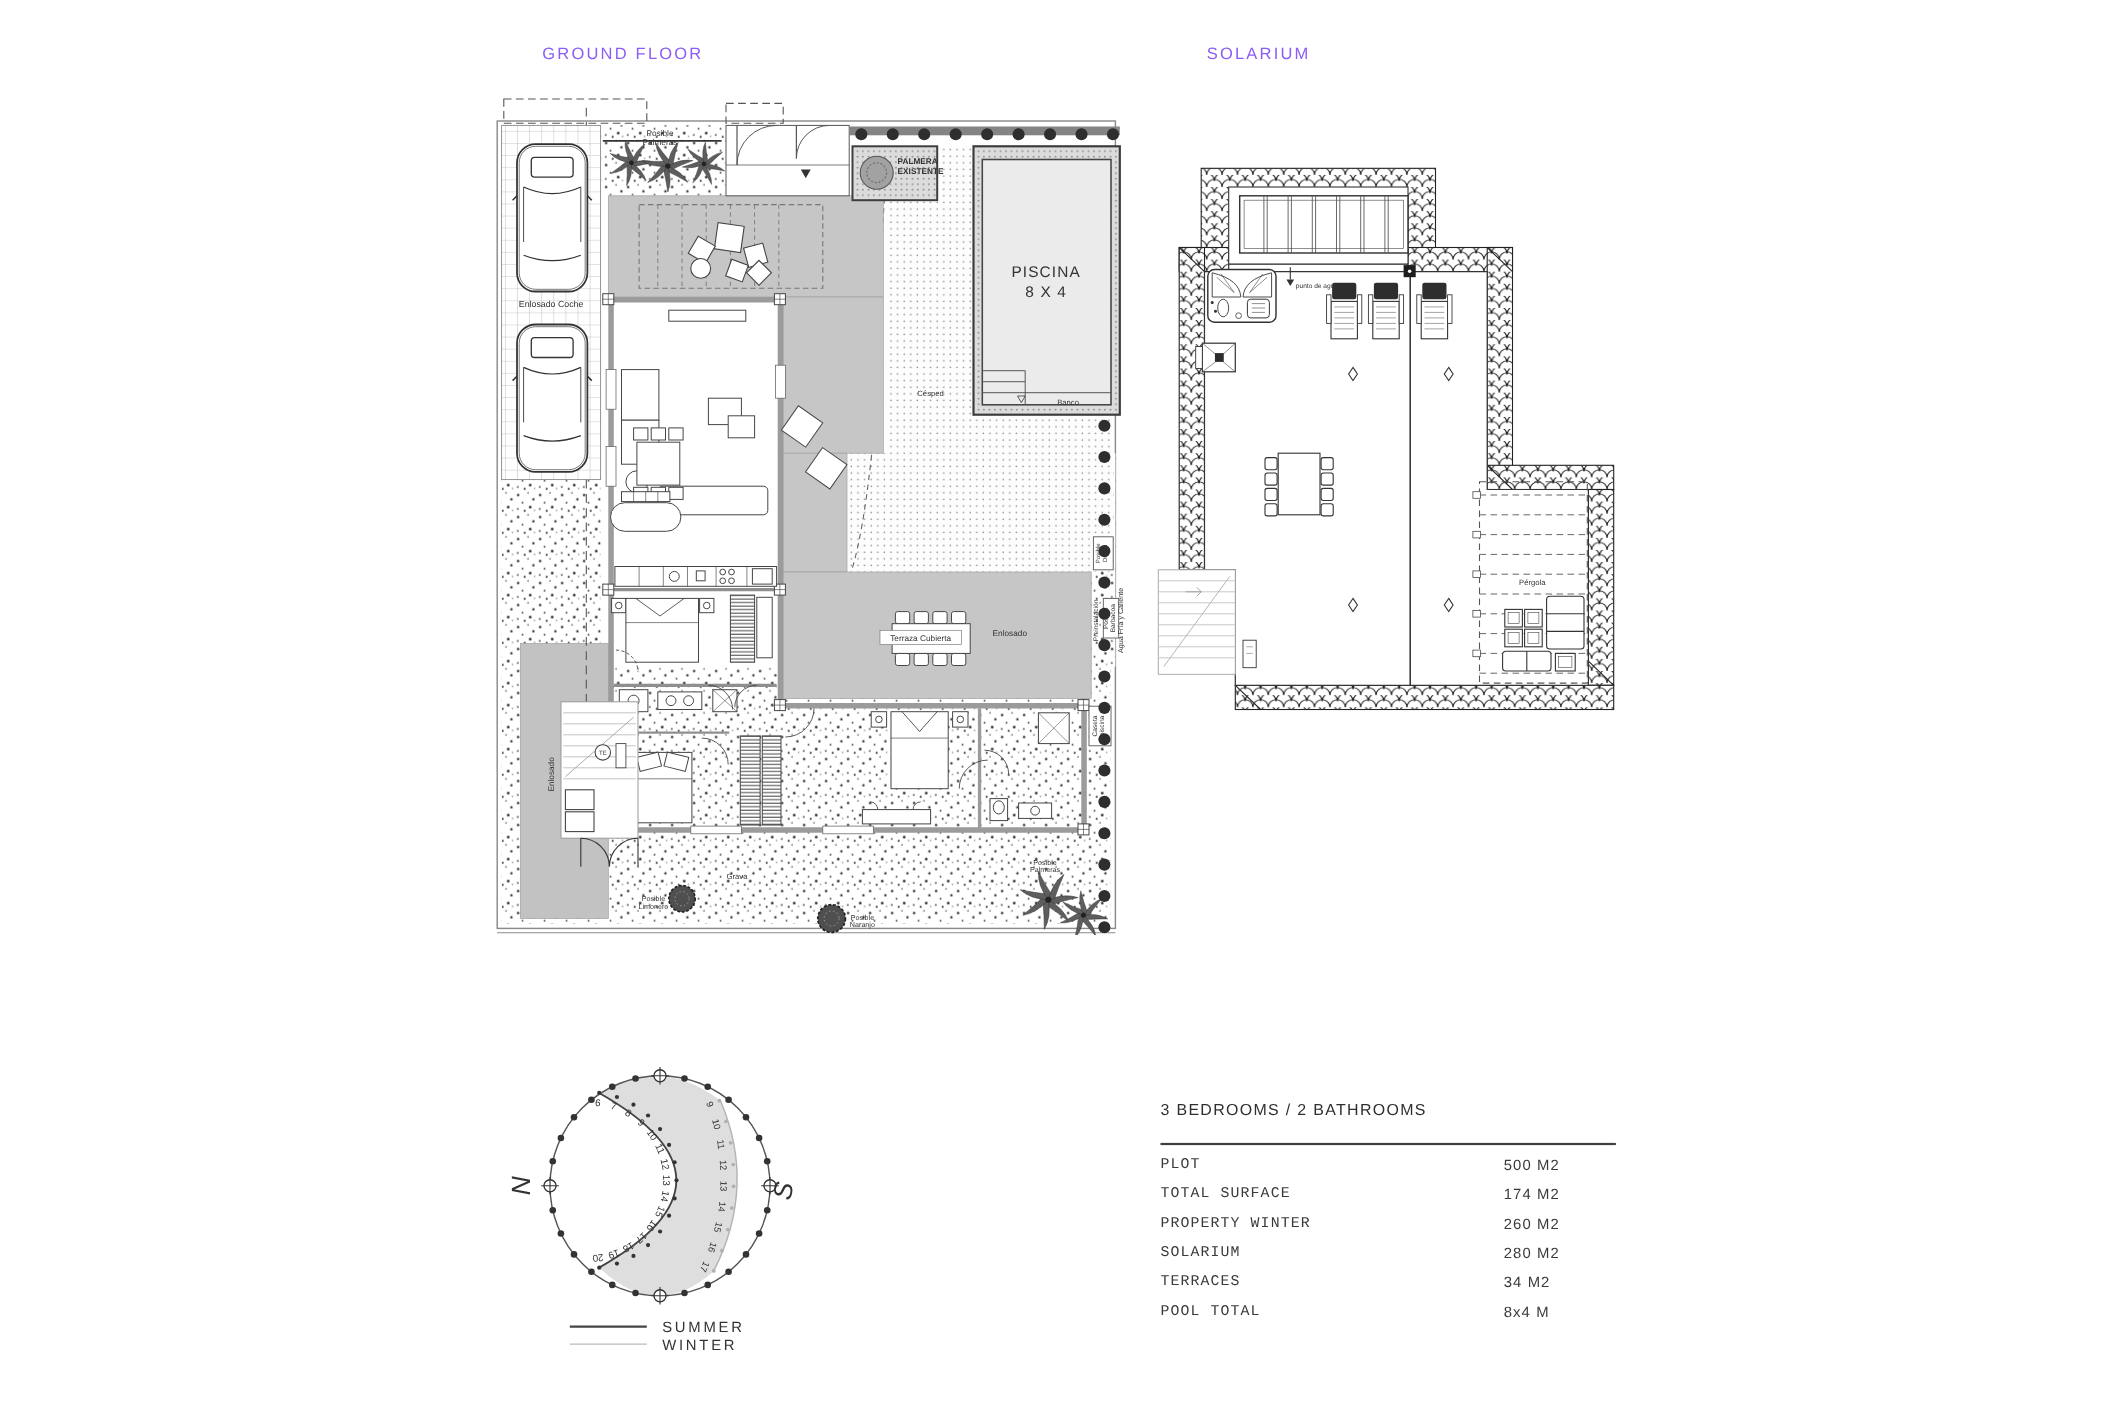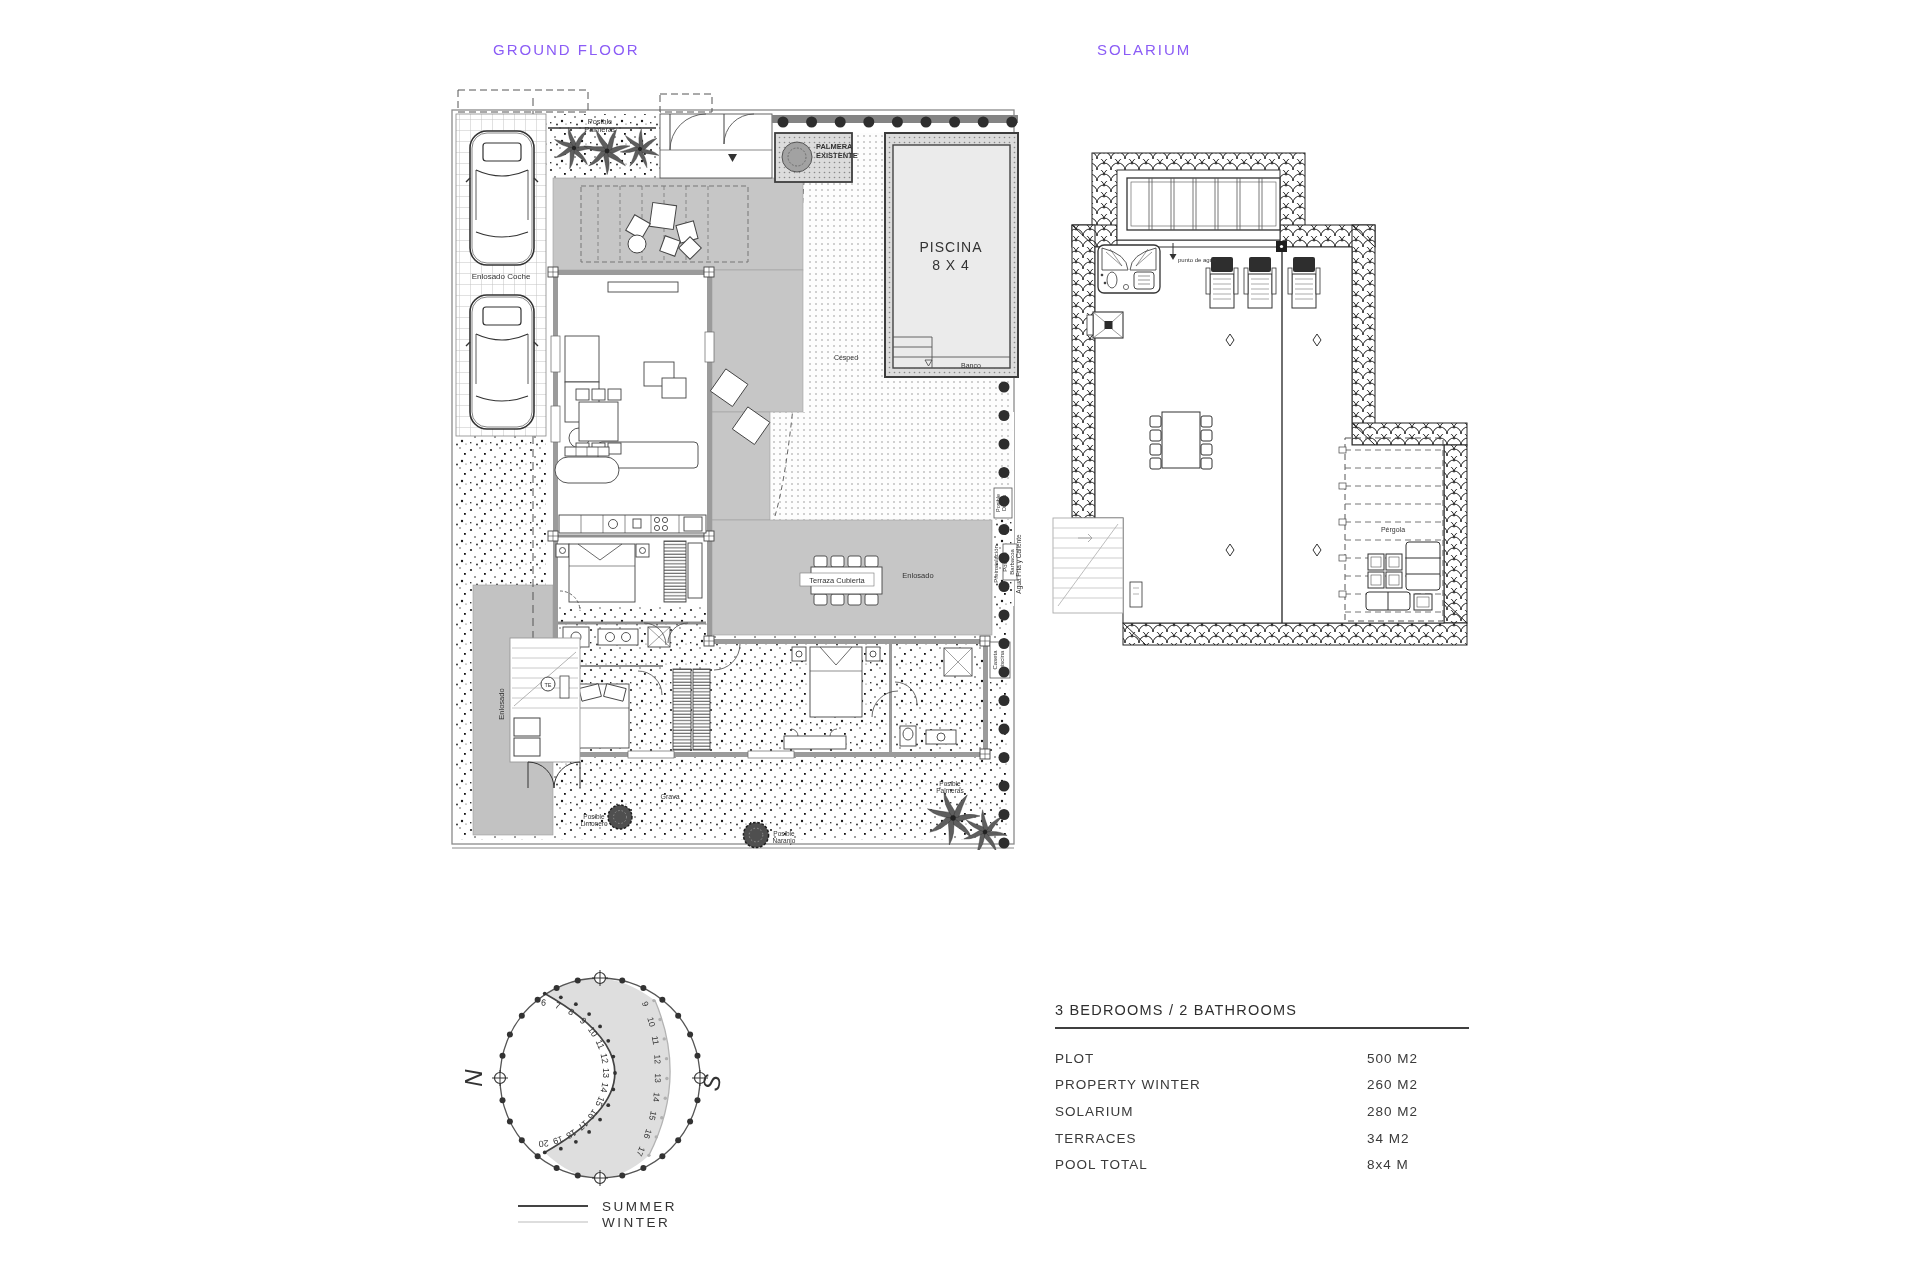--- a/index.html
+++ b/index.html
@@ -1,25 +1,25 @@
 <!DOCTYPE html>
 <html><head>
 <meta charset="utf-8">
 <style>
   html,body{margin:0;padding:0;}
   body{width:1920px;height:1280px;background:#ffffff;position:relative;overflow:hidden;
        font-family:"Liberation Sans", sans-serif;color:#3a3a3a;}
   .abs{position:absolute;}
   .plan-title{font-size:15px;letter-spacing:2px;color:#8b5cf6;}
   .specs{position:absolute;left:1055px;top:1002px;width:414px;}
-  .specs-header{font-size:14.5px;letter-spacing:1.2px;color:#2f2f2f;padding-bottom:9px;
-                border-bottom:2px solid #3f3f3f;margin-bottom:16px;}
+  .specs-header{font-size:14.5px;letter-spacing:1.2px;color:#2f2f2f;padding-bottom:21px;
+                border-bottom:2px solid #3f3f3f;margin-bottom:5px;}
   .specs-row{display:flex;height:26.6px;align-items:center;font-size:13.5px;
              letter-spacing:1px;color:#3a3a3a;}
-  .specs-row .lab{width:312px;flex:none;}
+  .specs-row .lab{width:312px;flex:none;font-family:Liberation Mono, monospace;}
   svg text{font-family:"Liberation Sans", sans-serif;fill:#333;}
 </style>
 </head>
 <body>
 
 <div class="abs plan-title" style="left:493px;top:41px">GROUND FLOOR</div>
 <div class="abs plan-title" style="left:1097px;top:41px">SOLARIUM</div>
 
 <svg class="abs" style="left:448px;top:86px" width="576" height="764" viewBox="0 0 576 764">
   <defs>
@@ -720,20 +720,24 @@
 </svg>
 
 <div class="specs">
   <div class="specs-header">3 BEDROOMS / 2 BATHROOMS</div>
   <div id="specs-rows">
       <div class="specs-row">
         <span class="lab">PLOT</span>
         <span class="val">500 M2</span>
       </div>
       <div class="specs-row">
+        <span class="lab">TOTAL SURFACE</span>
+        <span class="val">174 M2</span>
+      </div>
+      <div class="specs-row">
         <span class="lab">PROPERTY WINTER</span>
         <span class="val">260 M2</span>
       </div>
       <div class="specs-row">
         <span class="lab">SOLARIUM</span>
         <span class="val">280 M2</span>
       </div>
       <div class="specs-row">
         <span class="lab">TERRACES</span>
         <span class="val">34 M2</span>

